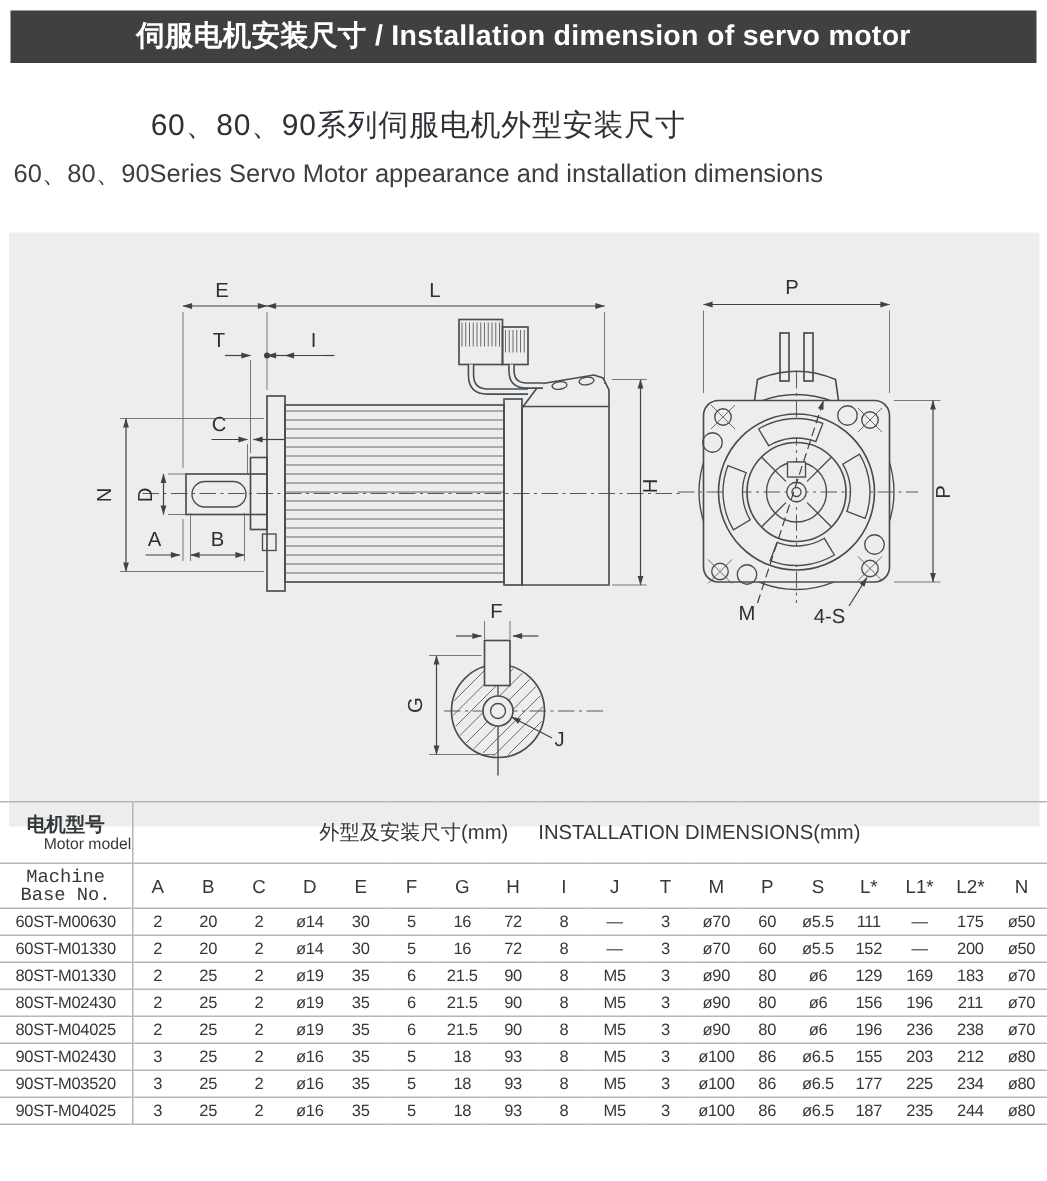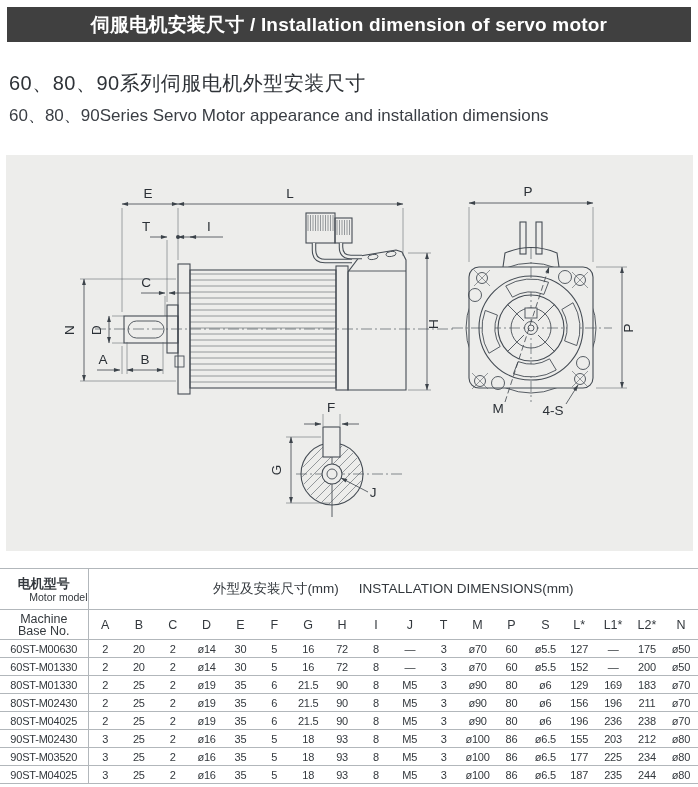--- a/index.html
+++ b/index.html
@@ -3,53 +3,53 @@
 <meta charset="utf-8">
 <style>
   html,body { margin:0; padding:0; background:#ffffff; }
   body { font-family:"Liberation Sans","DejaVu Sans",sans-serif; }
   .page { position:relative; width:698px; height:787px; background:#ffffff; overflow:hidden; }
 
   .banner { position:absolute; left:7px; top:7px; width:684px; height:35px;
             background:#404040; color:#ffffff; text-align:center; line-height:35px;
             font-size:19px; font-weight:bold; letter-spacing:0.2px; }
 
-  .intro { position:absolute; left:9px; top:70px; color:#2e3237; }
+  .intro { position:absolute; left:9px; top:70px; color:#2e3237;text-align:center; }
   .intro .zh { font-size:20px; letter-spacing:0.5px; }
   .intro .en { font-size:17px; margin-top:7px; color:#3a3e44; }
 
   .drawing { position:absolute; left:6px; top:155px; width:687px; height:396px; background:#ededeb; }
   .drawing svg { display:block; }
 
   svg text { text-anchor:middle; font-size:13.5px; fill:#2b3036; font-family:"Liberation Sans","DejaVu Sans",sans-serif; }
   .o  { fill:none; stroke:#454c54; stroke-width:1.1; }
   .of { fill:#ededeb; stroke:#454c54; stroke-width:1.1; }
   .o2 { fill:none; stroke:#454c54; stroke-width:0.9; }
   .of2{ fill:#ededeb; stroke:#454c54; stroke-width:0.9; }
   .fin line { stroke:#4a5158; stroke-width:0.55; }
   .cl { stroke:#555b61; stroke-width:0.7; stroke-dasharray:11 3 2 3; fill:none; }
   .d  { stroke:#3c434a; stroke-width:0.8; fill:none; }
   .x  { stroke:#5a6066; stroke-width:0.55; }
   .dl { stroke:#3c434a; stroke-width:0.8; stroke-dasharray:6 3; fill:none; }
   .wire    { fill:none; stroke:#454c54; stroke-width:4.5; }
   .wire-in { fill:none; stroke:#ededeb; stroke-width:2.4; }
 
-  .table-wrap { position:absolute; left:0; top:568px; width:621px; }
+  .table-wrap { position:absolute; left:0; top:534px; width:621px; }
   table.dims { width:698px; border-collapse:collapse; table-layout:fixed; border-top:1px solid #b2b7bb; color:#33383d; }
   table.dims th, table.dims td { border-bottom:1px solid #b2b7bb; padding:0; text-align:center; vertical-align:middle; font-weight:normal; }
   table.dims th:first-child, table.dims td:first-child { border-right:1px solid #b2b7bb; }
   tr.hrow1 { height:41px; }
   tr.hrow2 { height:30px; }
   tbody.data tr { height:18px; }
   .model-head .zh { display:block; font-size:13px; font-weight:bold; line-height:15px; }
   .model-head .en { display:block; font-size:10.5px; line-height:12px;text-align:right; }
   .dims-title { font-size:13.5px; font-weight:bold; }
   .dims-title .en { margin-left:20px; }
   .base-no { font-size:11px; line-height:12px; }
-  .base-no span { display:block; }
+  .base-no span { display:block;font-family:Liberation Mono, monospace; }
   tr.hrow2 th { font-size:12.5px; }
   th.ncol-h { font-size:13.5px; font-weight:bold; }
   tbody.data td { font-size:11px; letter-spacing:-0.2px; }
   tbody.data td.model { font-size:11px; }
 </style>
 </head>
 <body>
 
 <div class="page">
 
@@ -344,21 +344,21 @@
             <td>30</td>
             <td>5</td>
             <td>16</td>
             <td>72</td>
             <td>8</td>
             <td>—</td>
             <td>3</td>
             <td>ø70</td>
             <td>60</td>
             <td>ø5.5</td>
-            <td>127</td>
+            <td>111</td>
             <td>—</td>
             <td>175</td>
             <td>ø50</td>
           </tr>
           <tr>
             <td class="model">60ST-M01330</td>
             <td>2</td>
             <td>20</td>
             <td>2</td>
             <td>ø14</td>

